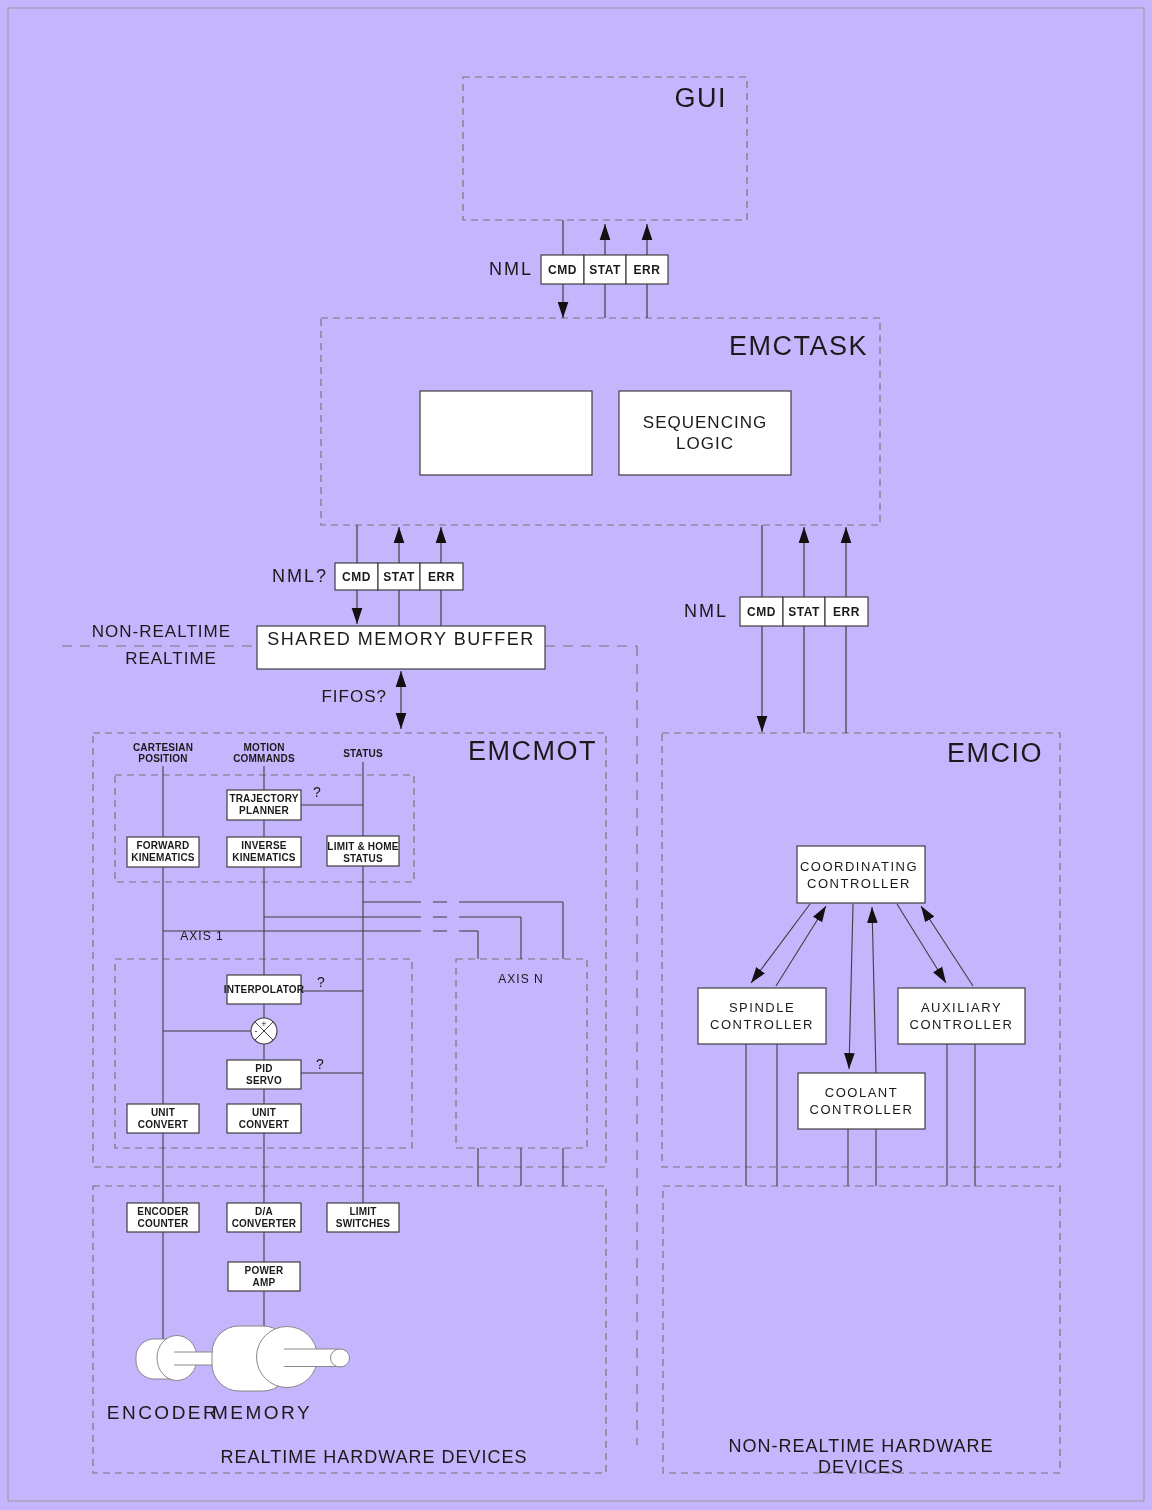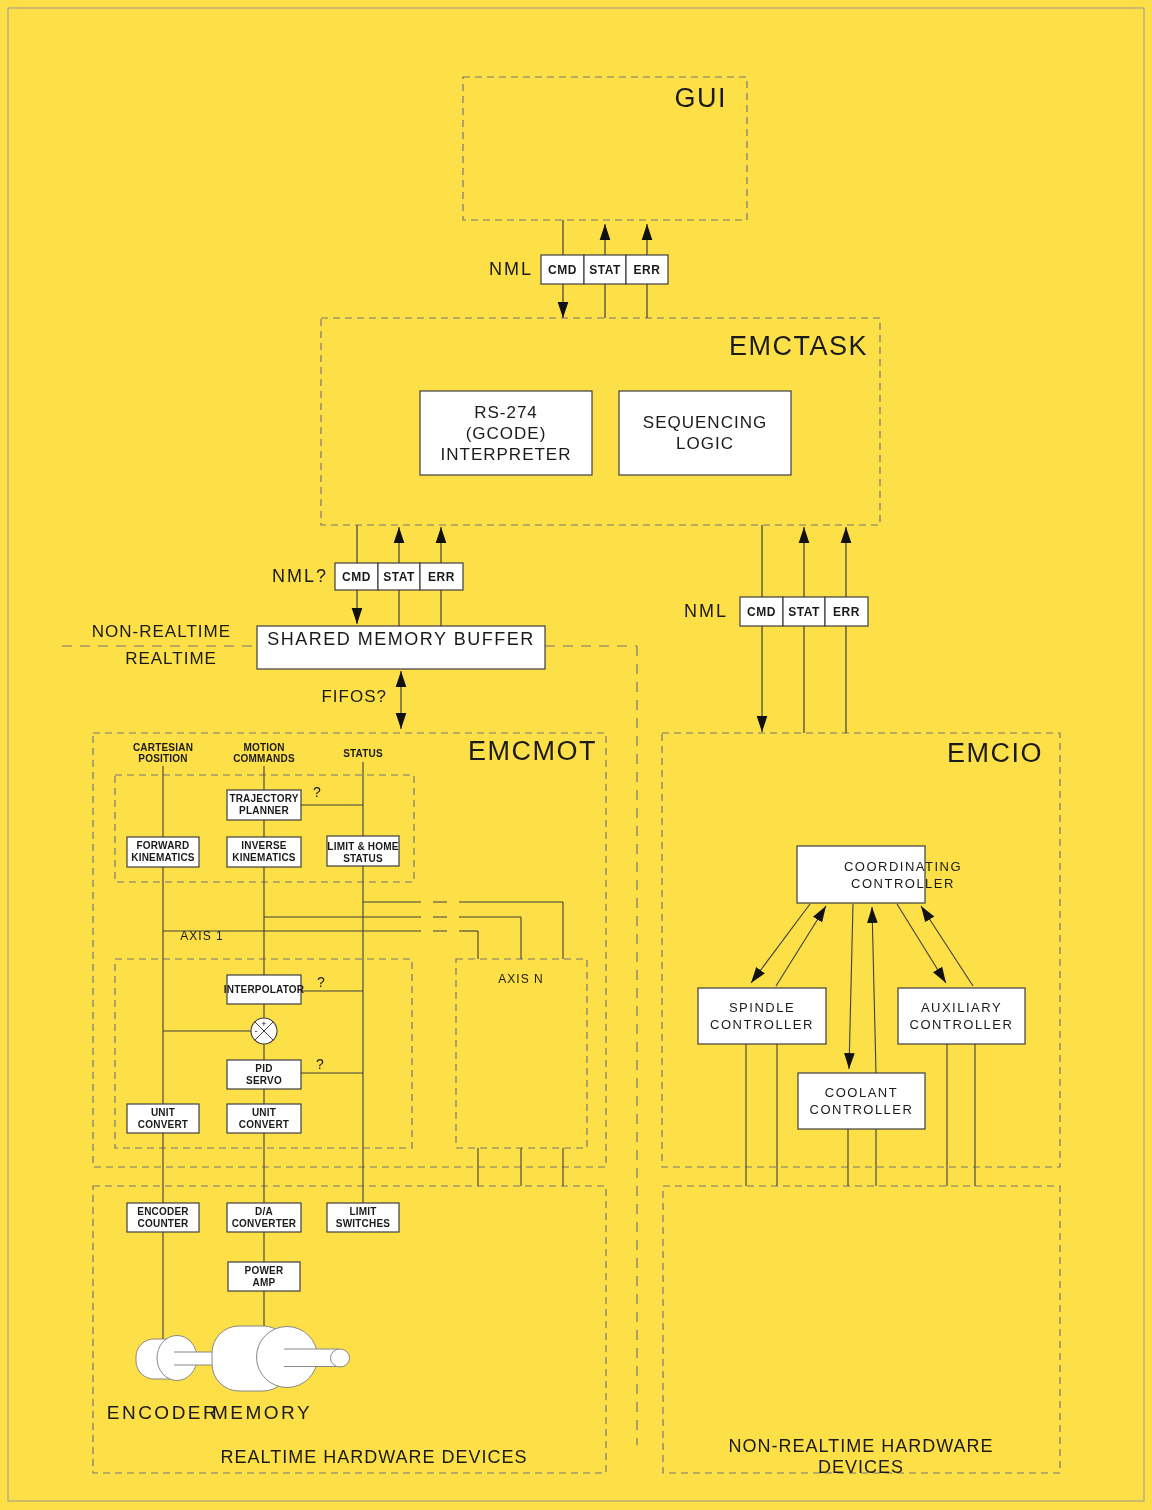--- a/index.html
+++ b/index.html
@@ -1,16 +1,16 @@
 <!DOCTYPE html>
 <html><head>
 <meta charset="utf-8">
 <style>
   html,body{margin:0;padding:0;background:#e8e8e8;}
-  #stage{position:relative;width:1152px;height:1510px;background:#fde047;overflow:hidden;
+  #stage{position:relative;width:1152px;height:1510px;background:#c4b5fd;overflow:hidden;
          font-family:"Liberation Sans",sans-serif;color:#111;}
   svg{position:absolute;left:0;top:0;}
   .lbl{position:absolute;display:flex;align-items:center;justify-content:center;
        text-align:center;white-space:pre-line;color:#1a1a1a;}
   .right{justify-content:flex-end;text-align:right;}
   .title{font-size:27px;letter-spacing:1.5px;font-weight:400;}
   .nml{font-size:18px;letter-spacing:2px;}
   .chan{font-size:12px;font-weight:700;letter-spacing:0.5px;}
   .boxsm{font-size:10px;font-weight:700;line-height:12px;letter-spacing:0.2px;}
   .boxmed{font-size:13px;letter-spacing:1.5px;line-height:17px;}
@@ -197,23 +197,20 @@
 </svg>
 
 <div class="lbl title right" style="left:607px;top:84px;width:120px;height:28px;">GUI</div>
 
 <div class="lbl nml right" style="left:433px;top:258px;width:100px;height:22px;">NML</div>
 <div class="lbl chan" style="left:541px;top:255px;width:43px;height:29px;">CMD</div>
 <div class="lbl chan" style="left:584px;top:255px;width:42px;height:29px;">STAT</div>
 <div class="lbl chan" style="left:626px;top:255px;width:42px;height:29px;">ERR</div>
 
 <div class="lbl title right" style="left:640px;top:332px;width:228px;height:28px;">EMCTASK</div>
-<div class="lbl boxbig" style="left:420px;top:391px;width:172px;height:84px;">RS-274
-(GCODE)
-INTERPRETER</div>
 <div class="lbl boxbig" style="left:619px;top:391px;width:172px;height:84px;">SEQUENCING
 LOGIC</div>
 
 <div class="lbl nml right" style="left:230px;top:565px;width:98px;height:22px;">NML?</div>
 <div class="lbl chan" style="left:335px;top:563px;width:43px;height:27px;">CMD</div>
 <div class="lbl chan" style="left:378px;top:563px;width:42px;height:27px;">STAT</div>
 <div class="lbl chan" style="left:420px;top:563px;width:43px;height:27px;">ERR</div>
 
 <div class="lbl nml right" style="left:630px;top:600px;width:98px;height:22px;">NML</div>
 <div class="lbl chan" style="left:740px;top:597px;width:43px;height:29px;">CMD</div>
@@ -254,21 +251,21 @@
 SERVO</div>
 <div class="lbl boxsm" style="left:127px;top:1104px;width:72px;height:29px;">UNIT
 CONVERT</div>
 <div class="lbl boxsm" style="left:227px;top:1104px;width:74px;height:29px;">UNIT
 CONVERT</div>
 
 <div class="lbl" style="left:258px;top:1019px;width:12px;height:10px;font-size:9px;">+</div>
 <div class="lbl" style="left:250px;top:1026px;width:12px;height:10px;font-size:9px;">-</div>
 
 <div class="lbl title right" style="left:846px;top:740px;width:197px;height:26px;">EMCIO</div>
-<div class="lbl boxmed" style="left:841px;top:846px;width:124px;height:57px;">COORDINATING
+<div class="lbl boxmed" style="left:797px;top:846px;width:124px;height:57px;">COORDINATING
 CONTROLLER</div>
 <div class="lbl boxmed" style="left:698px;top:988px;width:128px;height:56px;border-radius:18px;">SPINDLE
 CONTROLLER</div>
 <div class="lbl boxmed" style="left:898px;top:988px;width:127px;height:56px;">AUXILIARY
 CONTROLLER</div>
 <div class="lbl boxmed" style="left:798px;top:1073px;width:127px;height:56px;">COOLANT
 CONTROLLER</div>
 
 <div class="lbl boxsm" style="left:127px;top:1203px;width:72px;height:29px;">ENCODER
 COUNTER</div>

